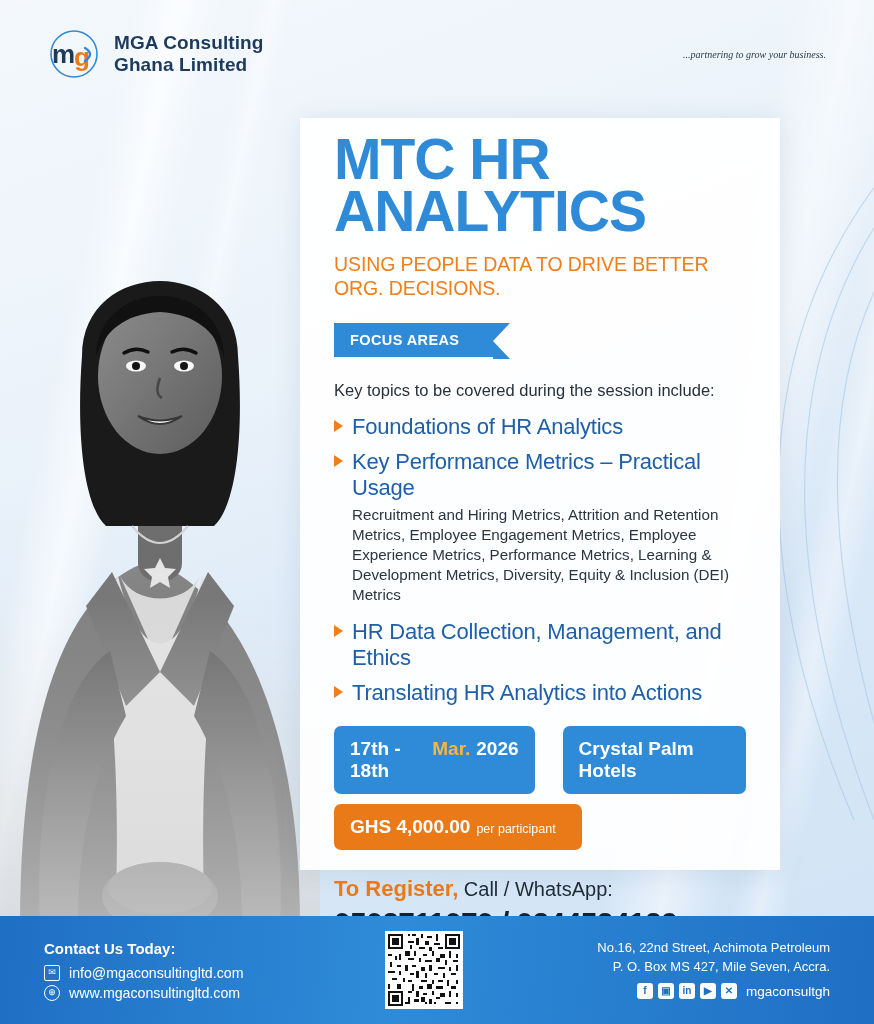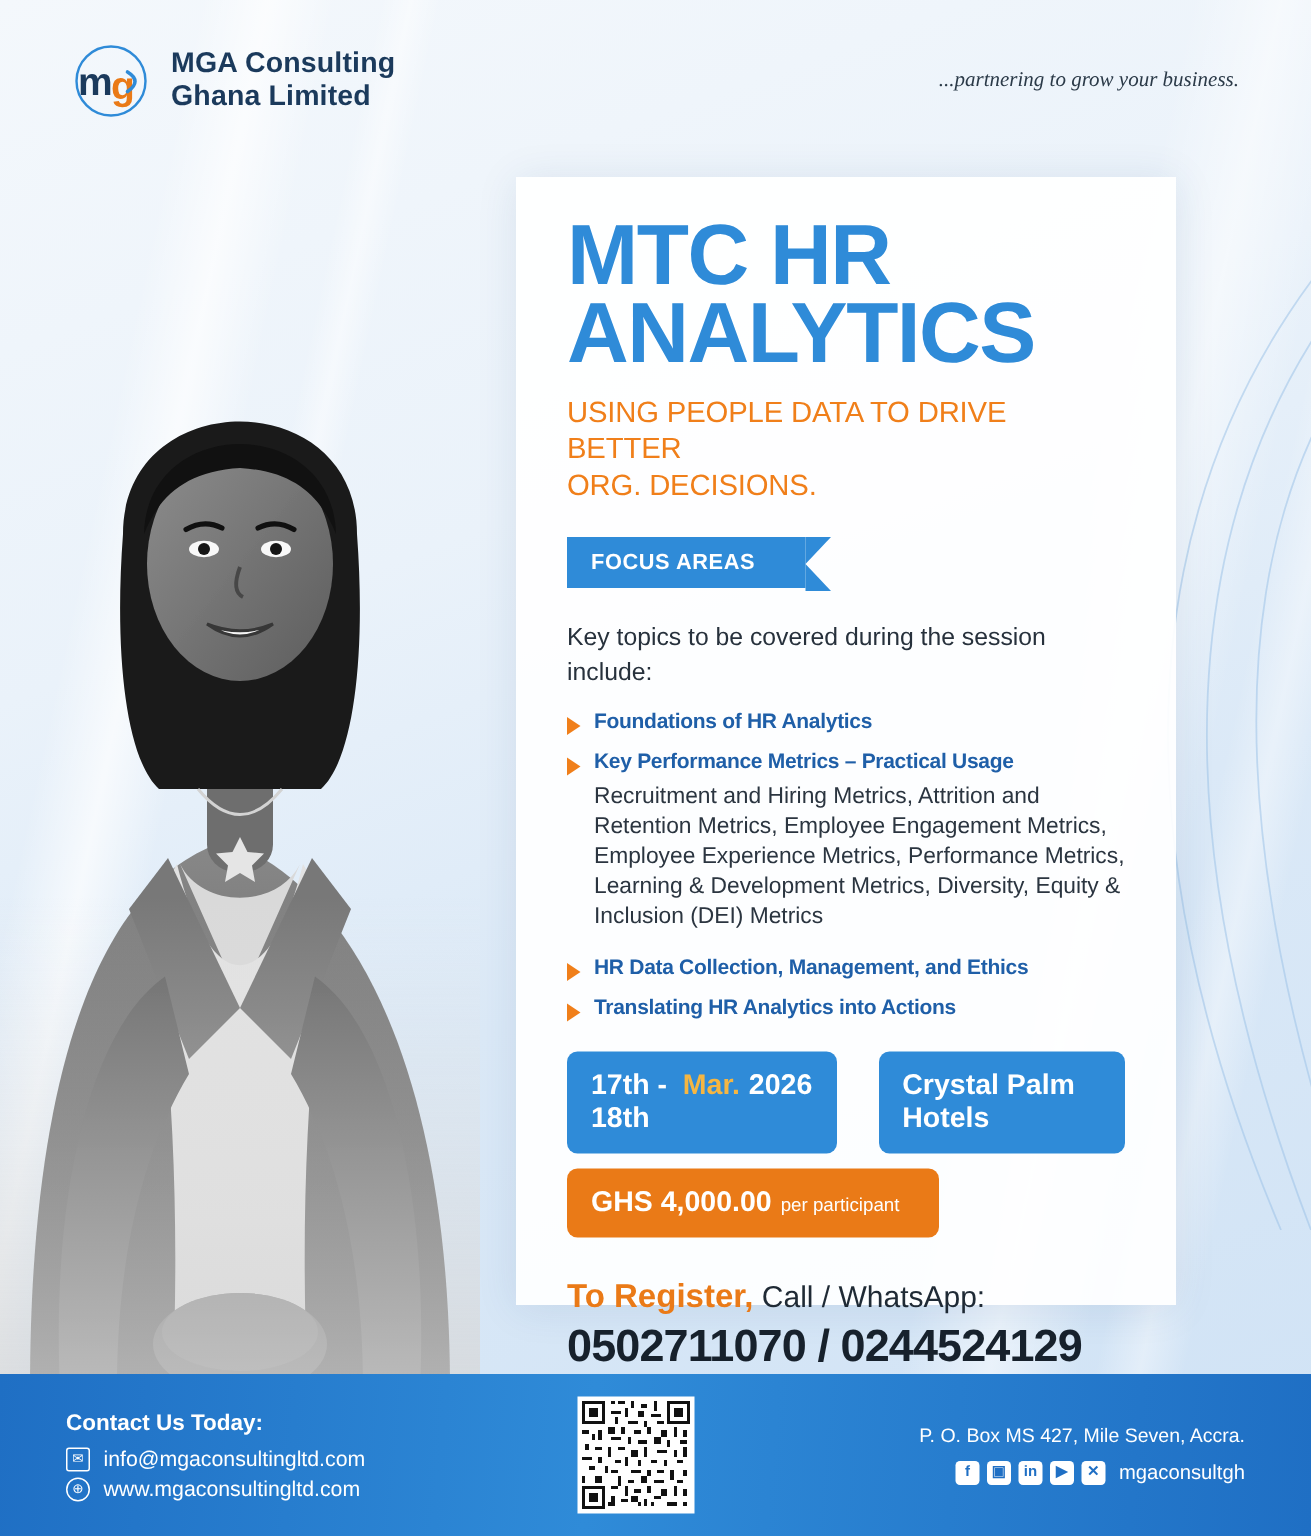--- a/index.html
+++ b/index.html
@@ -39,41 +39,40 @@
     z-index: 6;
   }
   .brand { display: flex; align-items: center; gap: 10px; }
   .brand-mark { width: 60px; height: 52px; position: relative; }
   .brand-text { line-height: 1.15; }
   .brand-text .l1, .brand-text .l2 {
     font-size: 19px; font-weight: 700; color: #1b3a5c; letter-spacing: .1px;
   }
   .tagline {
     font-family: "Liberation Serif", serif;
-    font-style: italic; font-size: 14px; color: #2b3a48;
+    font-style: italic; font-size: 10px; color: #2b3a48;
   }
 
   
   .photo-wrap {
     position: absolute; left: 0; top: 96px; width: 320px; height: 830px;
     z-index: 4; overflow: hidden;
   }
   .photo {
     position: absolute; left: 0; bottom: 0; width: 320px; height: 820px;
     filter: grayscale(100%) contrast(1.05);
   }
 
   
   .card {
-    position: absolute; left: 300px; top: 118px; width: 440px; height: 752px;
+    position: absolute; left: 300px; top: 118px; width: 480px; height: 752px;
     background: rgba(255,255,255,.93);
     box-shadow: 0 2px 26px rgba(30,70,120,.10);
     z-index: 5;
-    padding: 26px 34px 0 34px;
-    margin-left: 44px;
+    padding: 15px 34px 0 34px;
   }
   .title {
     font-size: 57px; line-height: .92; font-weight: 800;
     color: #2f8bd8; letter-spacing: -1px;
   }
   .title .t2 { display:block; }
   .subtitle {
     margin-top: 14px;
     font-size: 19.5px; font-weight: 400; line-height: 1.25;
     color: #f07f1a; letter-spacing: -.1px;
@@ -95,21 +94,21 @@
   .bullets { margin-top: 12px; }
   .bullet-row { display: flex; gap: 9px; align-items: flex-start; margin-top: 9px; }
   .tri {
     flex: 0 0 auto; margin-top: 6px;
     width: 0; height: 0;
     border-left: 9px solid #f07f1a;
     border-top: 6px solid transparent;
     border-bottom: 6px solid transparent;
   }
   .bullet-label {
-    font-size: 14px; font-weight: 700; color: #1f5fa8; letter-spacing: -.2px;
+    font-size: 22px; font-weight: 400; color: #1f5fa8; letter-spacing: -.2px;
   }
   .bullet-desc {
     margin: 4px 0 0 18px; font-size: 15.2px; color: #2b3540; line-height: 1.32;
     max-width: 470px;
   }
 
   
   .chips { margin-top: 20px; display: flex; flex-direction: column; gap: 10px; }
   .chip-row { display: flex; gap: 28px; }
   .chip {
@@ -425,20 +424,21 @@
             <rect x="26" y="31" width="3" height="1"></rect>
           <rect x="31" y="31" width="1" height="1"></rect>
           <rect x="8" y="31" width="2" height="1"></rect>
             <rect x="17" y="31" width="1" height="1"></rect>
             <rect x="21" y="31" width="1" height="1"></rect>
         </g>
       </svg>
     </div>
 
     <div class="footer-right">
+      <div>No.16, 22nd Street, Achimota Petroleum</div>
       <div>P. O. Box MS 427, Mile Seven, Accra.</div>
       <div class="socials">
         <span class="s-ico">f</span>
         <span class="s-ico">▣</span>
         <span class="s-ico">in</span>
         <span class="s-ico">▶</span>
         <span class="s-ico">✕</span>
         <span class="handle">mgaconsultgh</span>
       </div>
     </div>

